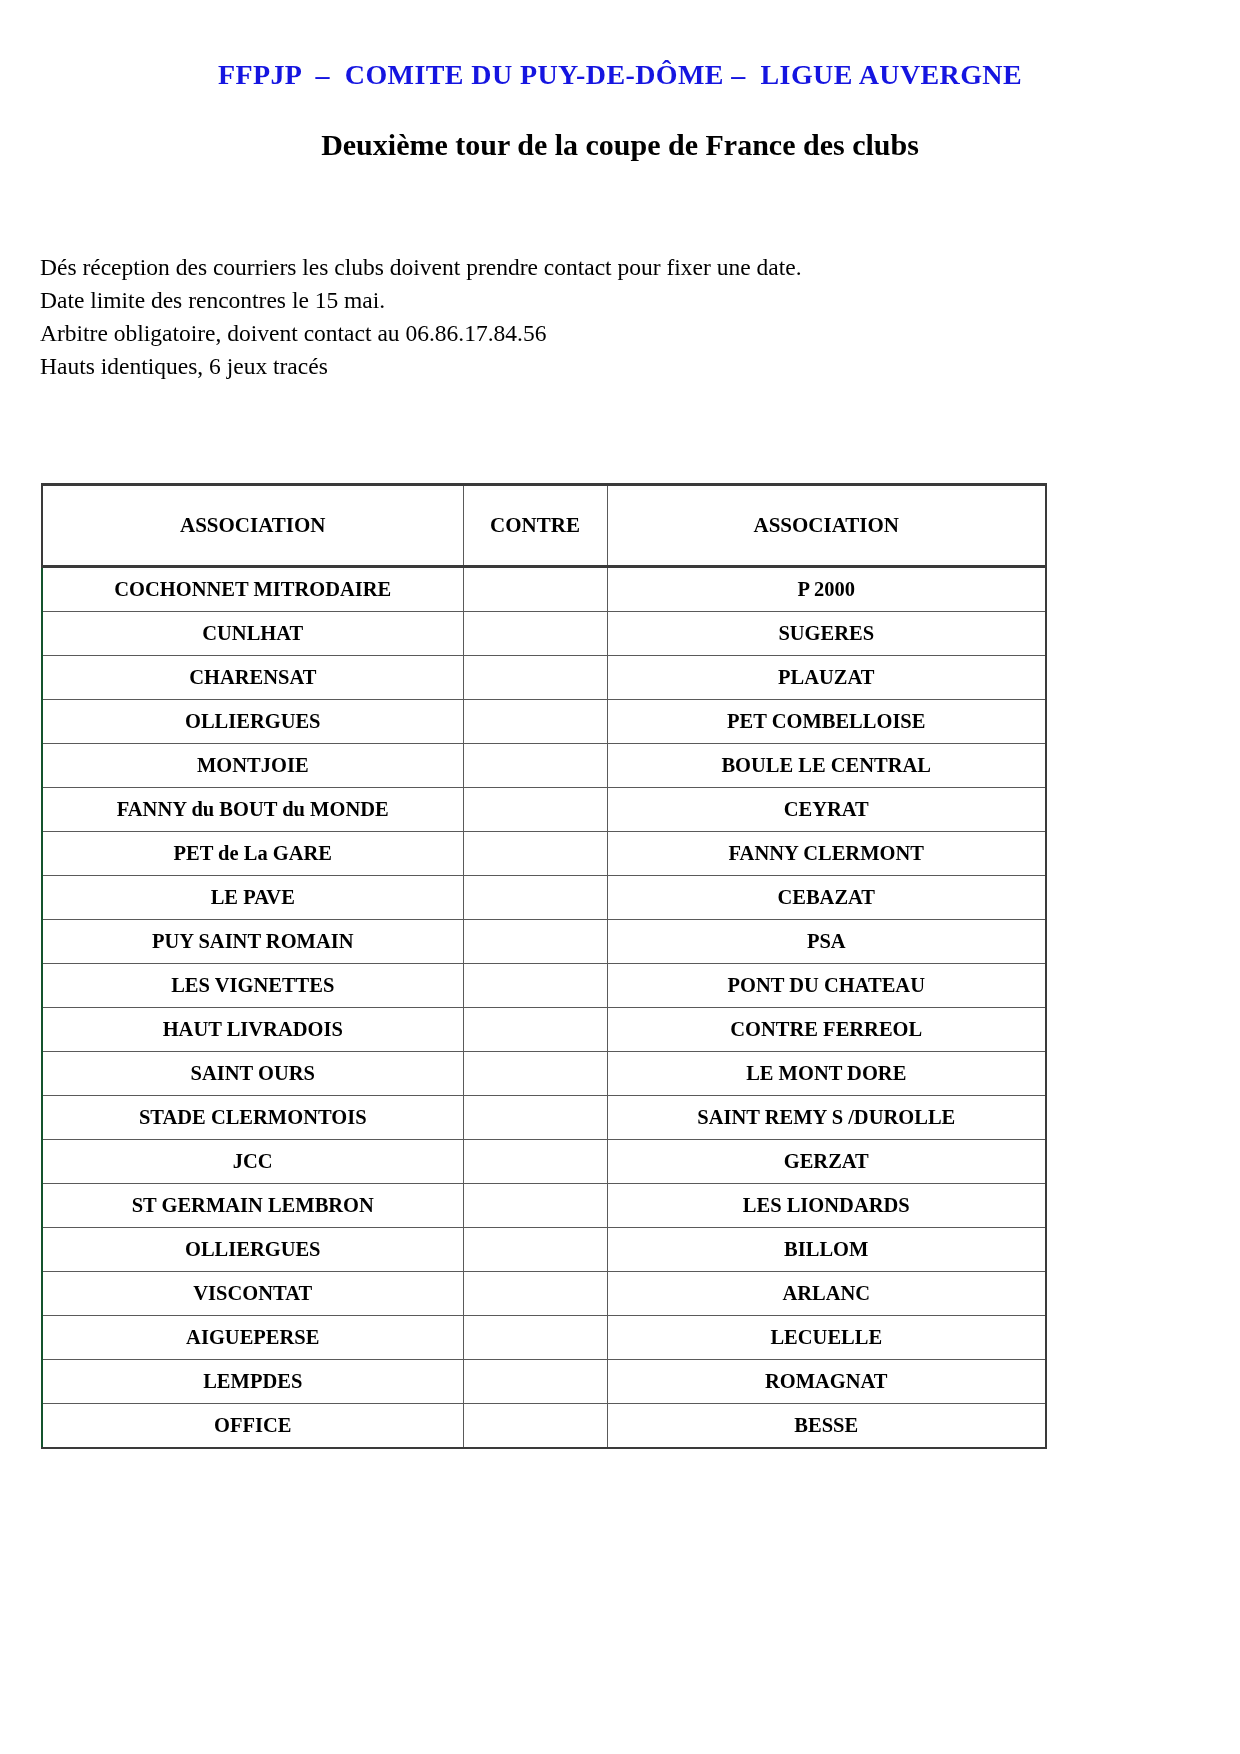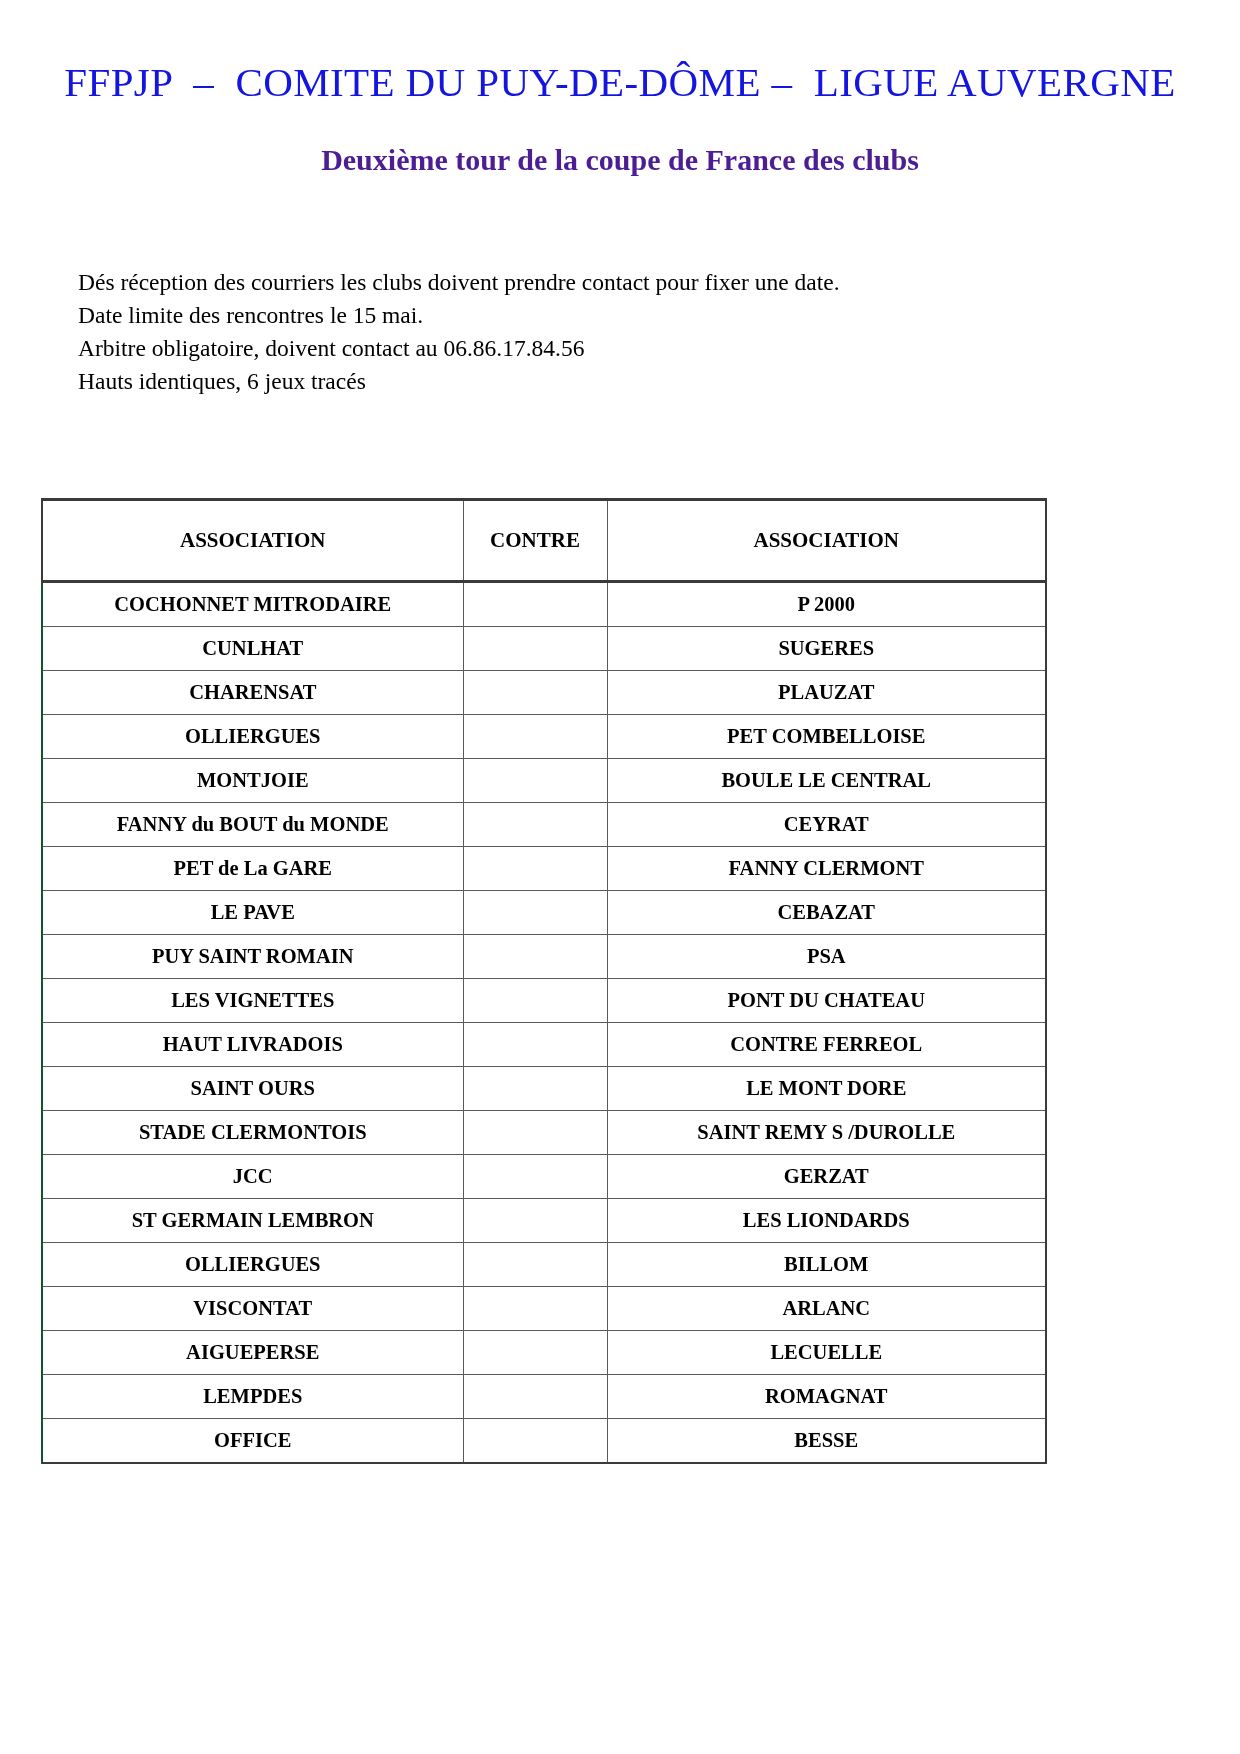--- a/index.html
+++ b/index.html
@@ -21,39 +21,39 @@
     height: 1754px;
     box-sizing: border-box;
   }
 
   
   .title-block {
     padding-top: 58px;
     text-align: center;
   }
   .title-main {
-    font-size: 41px;
-    font-weight: normal;
+    font-size: 28px;
+    font-weight: bold;
     color: #1515e0;
     letter-spacing: 0.4px;
     line-height: 1.2;
     white-space: pre;
   }
   .title-sub {
     margin-top: 35px;
     font-size: 30px;
     font-weight: bold;
-    color: #4c1d95;
+    color: #000000;
     line-height: 1.2;
   }
 
   
   .notes {
     margin-top: 88px;
-    padding-left: 78px;
+    padding-left: 40px;
     font-size: 23.5px;
     line-height: 33px;
     color: #000000;
   }
   .notes .note-line {
     white-space: pre;
   }
 
   
   .table-wrap {

